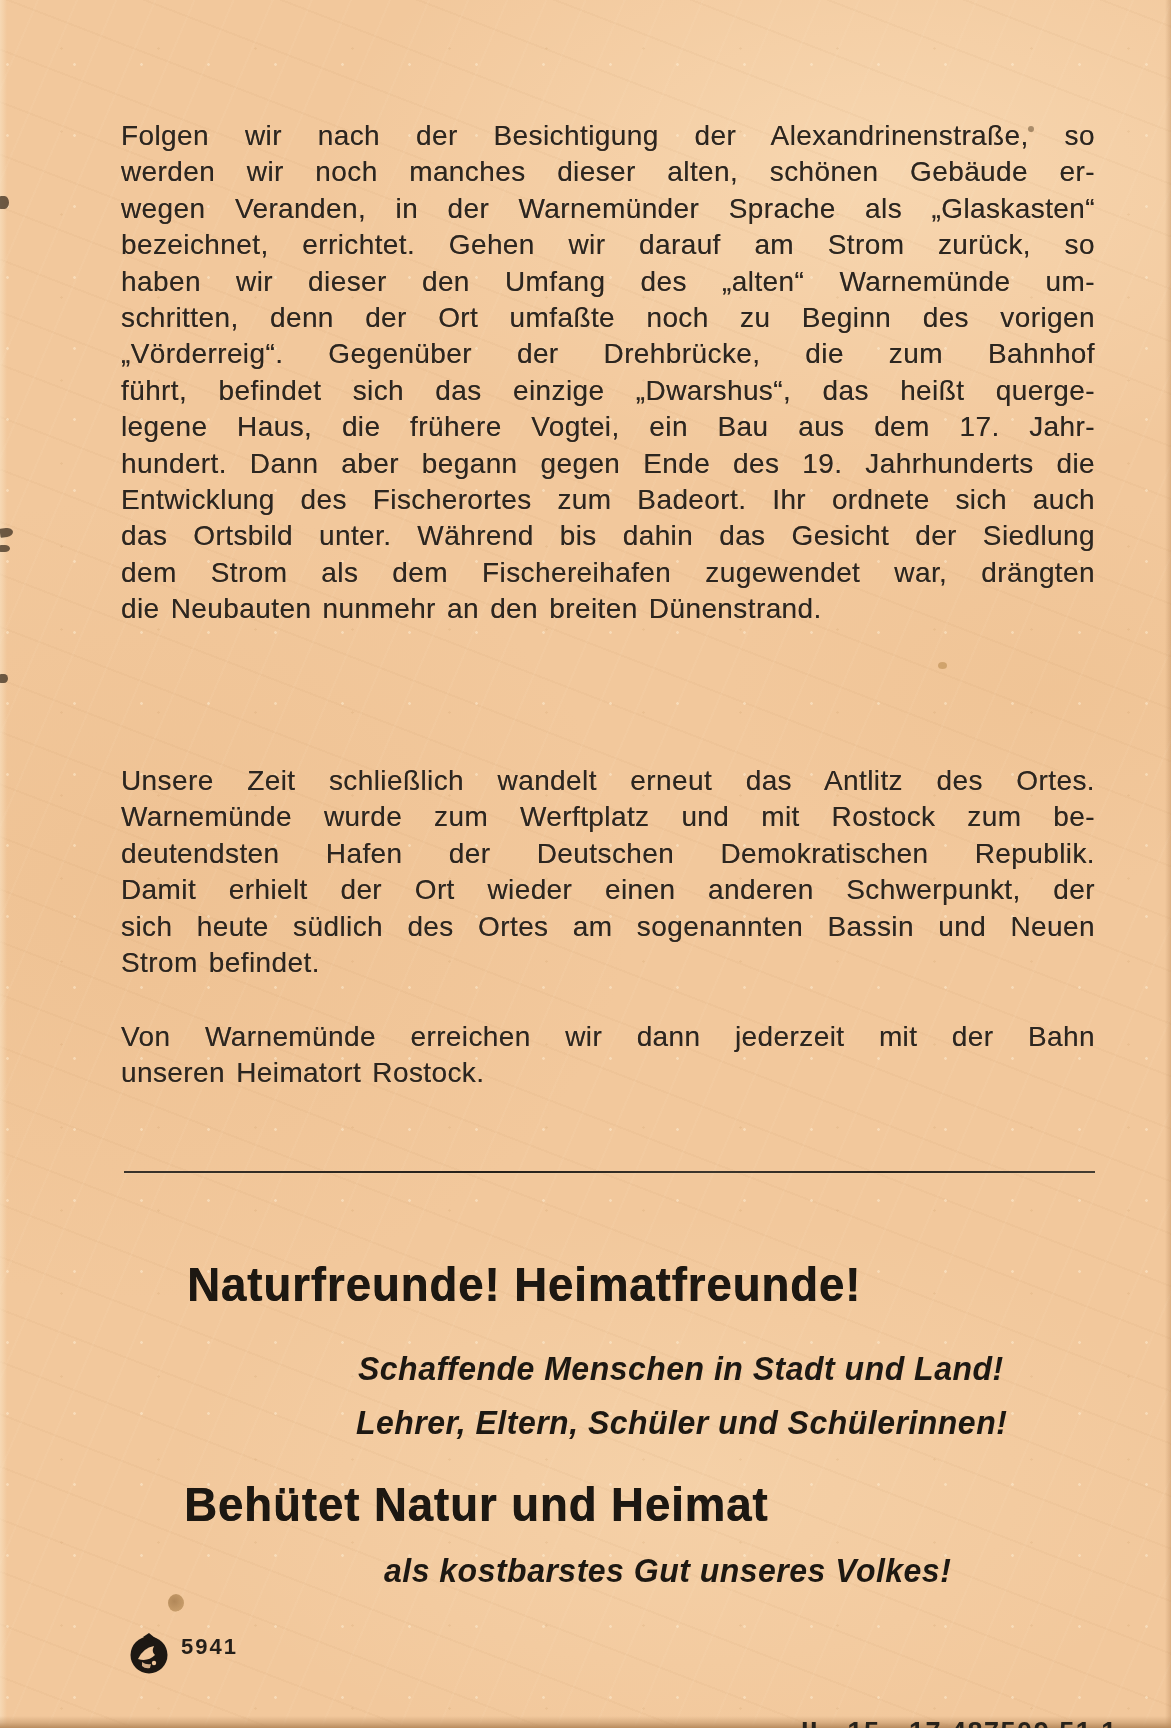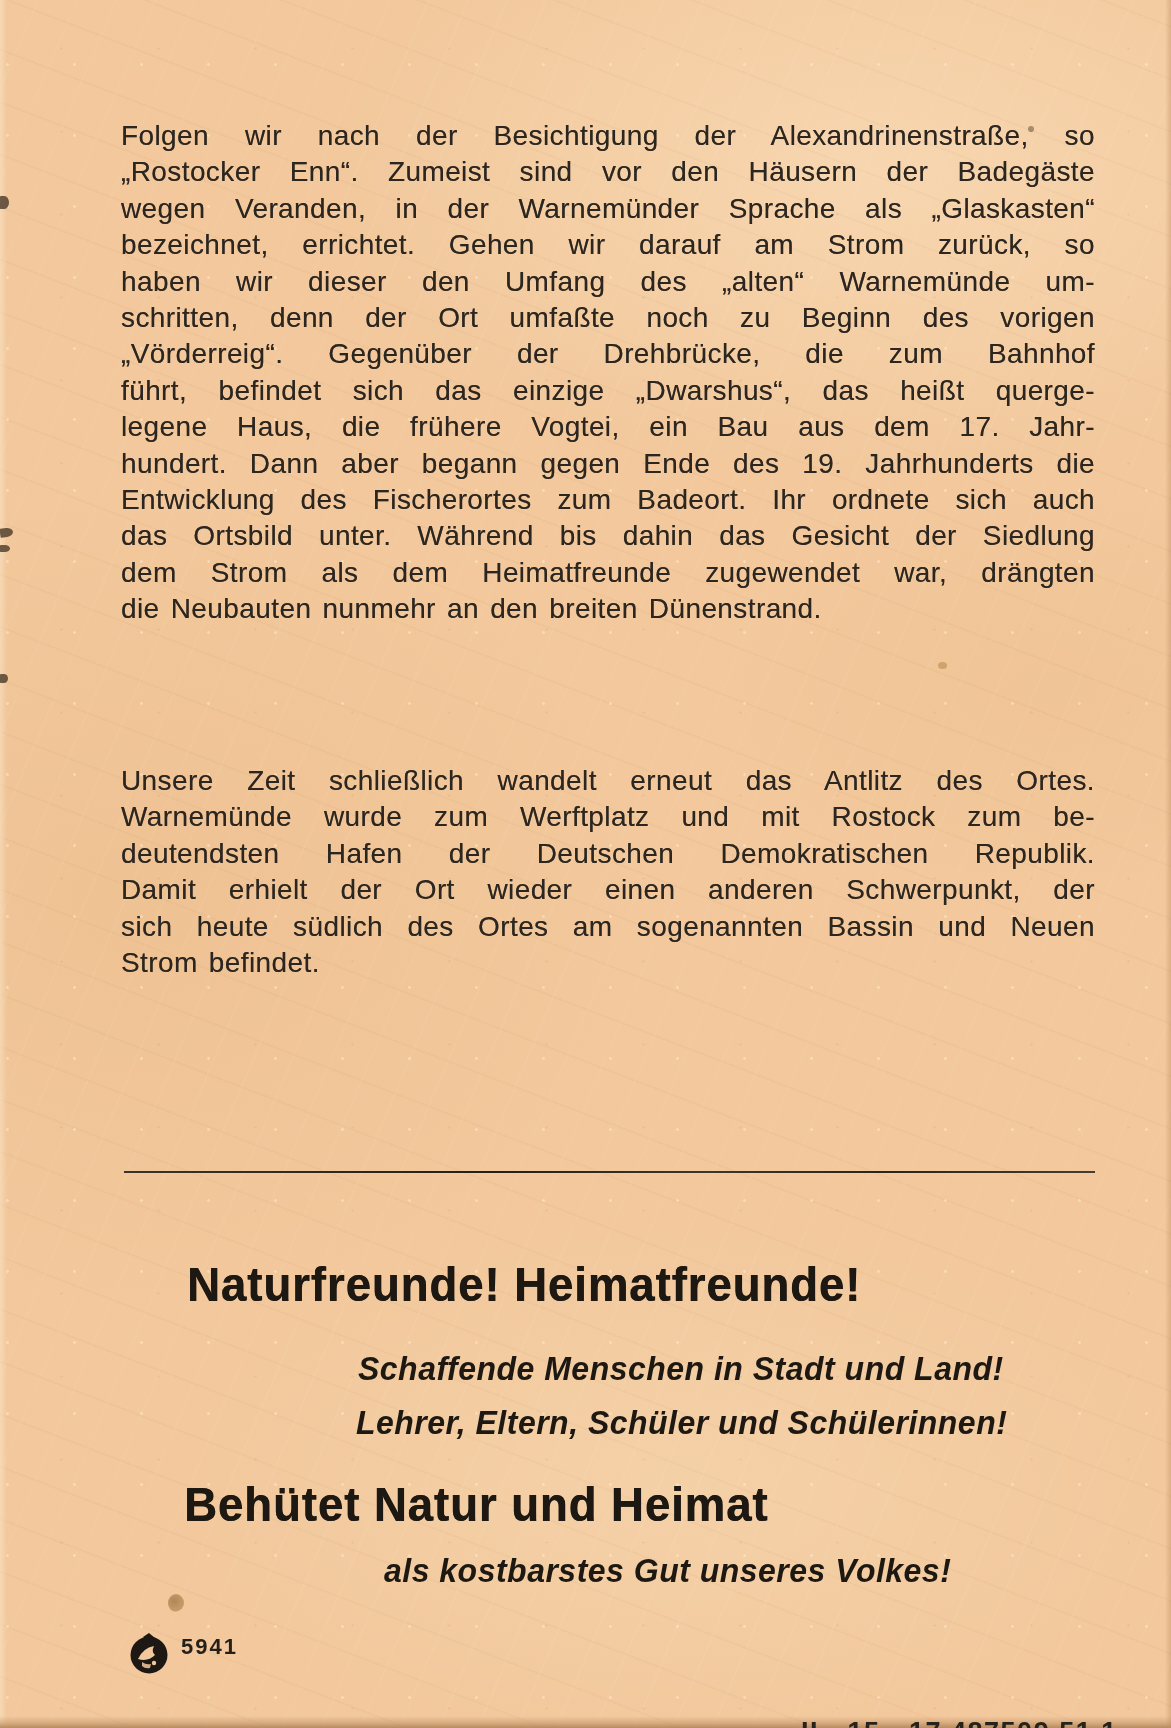--- a/index.html
+++ b/index.html
@@ -88,44 +88,48 @@
   <i class="nick nick1"></i>
   <i class="nick nick2"></i>
   <i class="nick nick3"></i>
   <i class="nick nick4"></i>
   <i class="speck speck1"></i>
   <i class="speck speck2"></i>
   <i class="speck speck3"></i>
 
   <div class="para" style="top:118px">
     <div class="line">Folgen wir nach der Besichtigung der Alexandrinenstraße, so</div>
-    <div class="line">„Rostocker Enn“. Zumeist sind vor den Häusern der Badegäste</div>
+    <div class="line">werden wir noch manches dieser alten, schönen Gebäude er-</div>
     <div class="line">wegen Veranden, in der Warnemünder Sprache als „Glaskasten“</div>
     <div class="line">bezeichnet, errichtet. Gehen wir darauf am Strom zurück, so</div>
     <div class="line">haben wir dieser den Umfang des „alten“ Warnemünde um-</div>
     <div class="line">schritten, denn der Ort umfaßte noch zu Beginn des vorigen</div>
     <div class="line">„Vörderreig“. Gegenüber der Drehbrücke, die zum Bahnhof</div>
     <div class="line">führt, befindet sich das einzige „Dwarshus“, das heißt querge-</div>
     <div class="line">legene Haus, die frühere Vogtei, ein Bau aus dem 17. Jahr-</div>
     <div class="line">hundert. Dann aber begann gegen Ende des 19. Jahrhunderts die</div>
     <div class="line">Entwicklung des Fischerortes zum Badeort. Ihr ordnete sich auch</div>
     <div class="line">das Ortsbild unter. Während bis dahin das Gesicht der Siedlung</div>
-    <div class="line">dem Strom als dem Heimatfreunde zugewendet war, drängten</div>
+    <div class="line">dem Strom als dem Fischereihafen zugewendet war, drängten</div>
     <div class="line no-just">die Neubauten nunmehr an den breiten Dünenstrand.</div>
   </div>
 
   <div class="para" style="top:763px">
     <div class="line">Unsere Zeit schließlich wandelt erneut das Antlitz des Ortes.</div>
     <div class="line">Warnemünde wurde zum Werftplatz und mit Rostock zum be-</div>
     <div class="line">deutendsten Hafen der Deutschen Demokratischen Republik.</div>
     <div class="line">Damit erhielt der Ort wieder einen anderen Schwerpunkt, der</div>
     <div class="line">sich heute südlich des Ortes am sogenannten Bassin und Neuen</div>
     <div class="line no-just">Strom befindet.</div>
   </div>
 
+  <div class="para" style="top:1019px">
+    <div class="line">Von Warnemünde erreichen wir dann jederzeit mit der Bahn</div>
+    <div class="line no-just">unseren Heimatort Rostock.</div>
+  </div>
 
   <div class="divider"></div>
 
   <div class="display headline h1">Naturfreunde! Heimatfreunde!</div>
   <div class="display subline s1">Schaffende Menschen in Stadt und Land!</div>
   <div class="display subline s2">Lehrer, Eltern, Schüler und Schülerinnen!</div>
   <div class="display headline h2">Behütet Natur und Heimat</div>
   <div class="display subline s3">als kostbarstes Gut unseres Volkes!</div>
 
   <div class="footer-logo">

